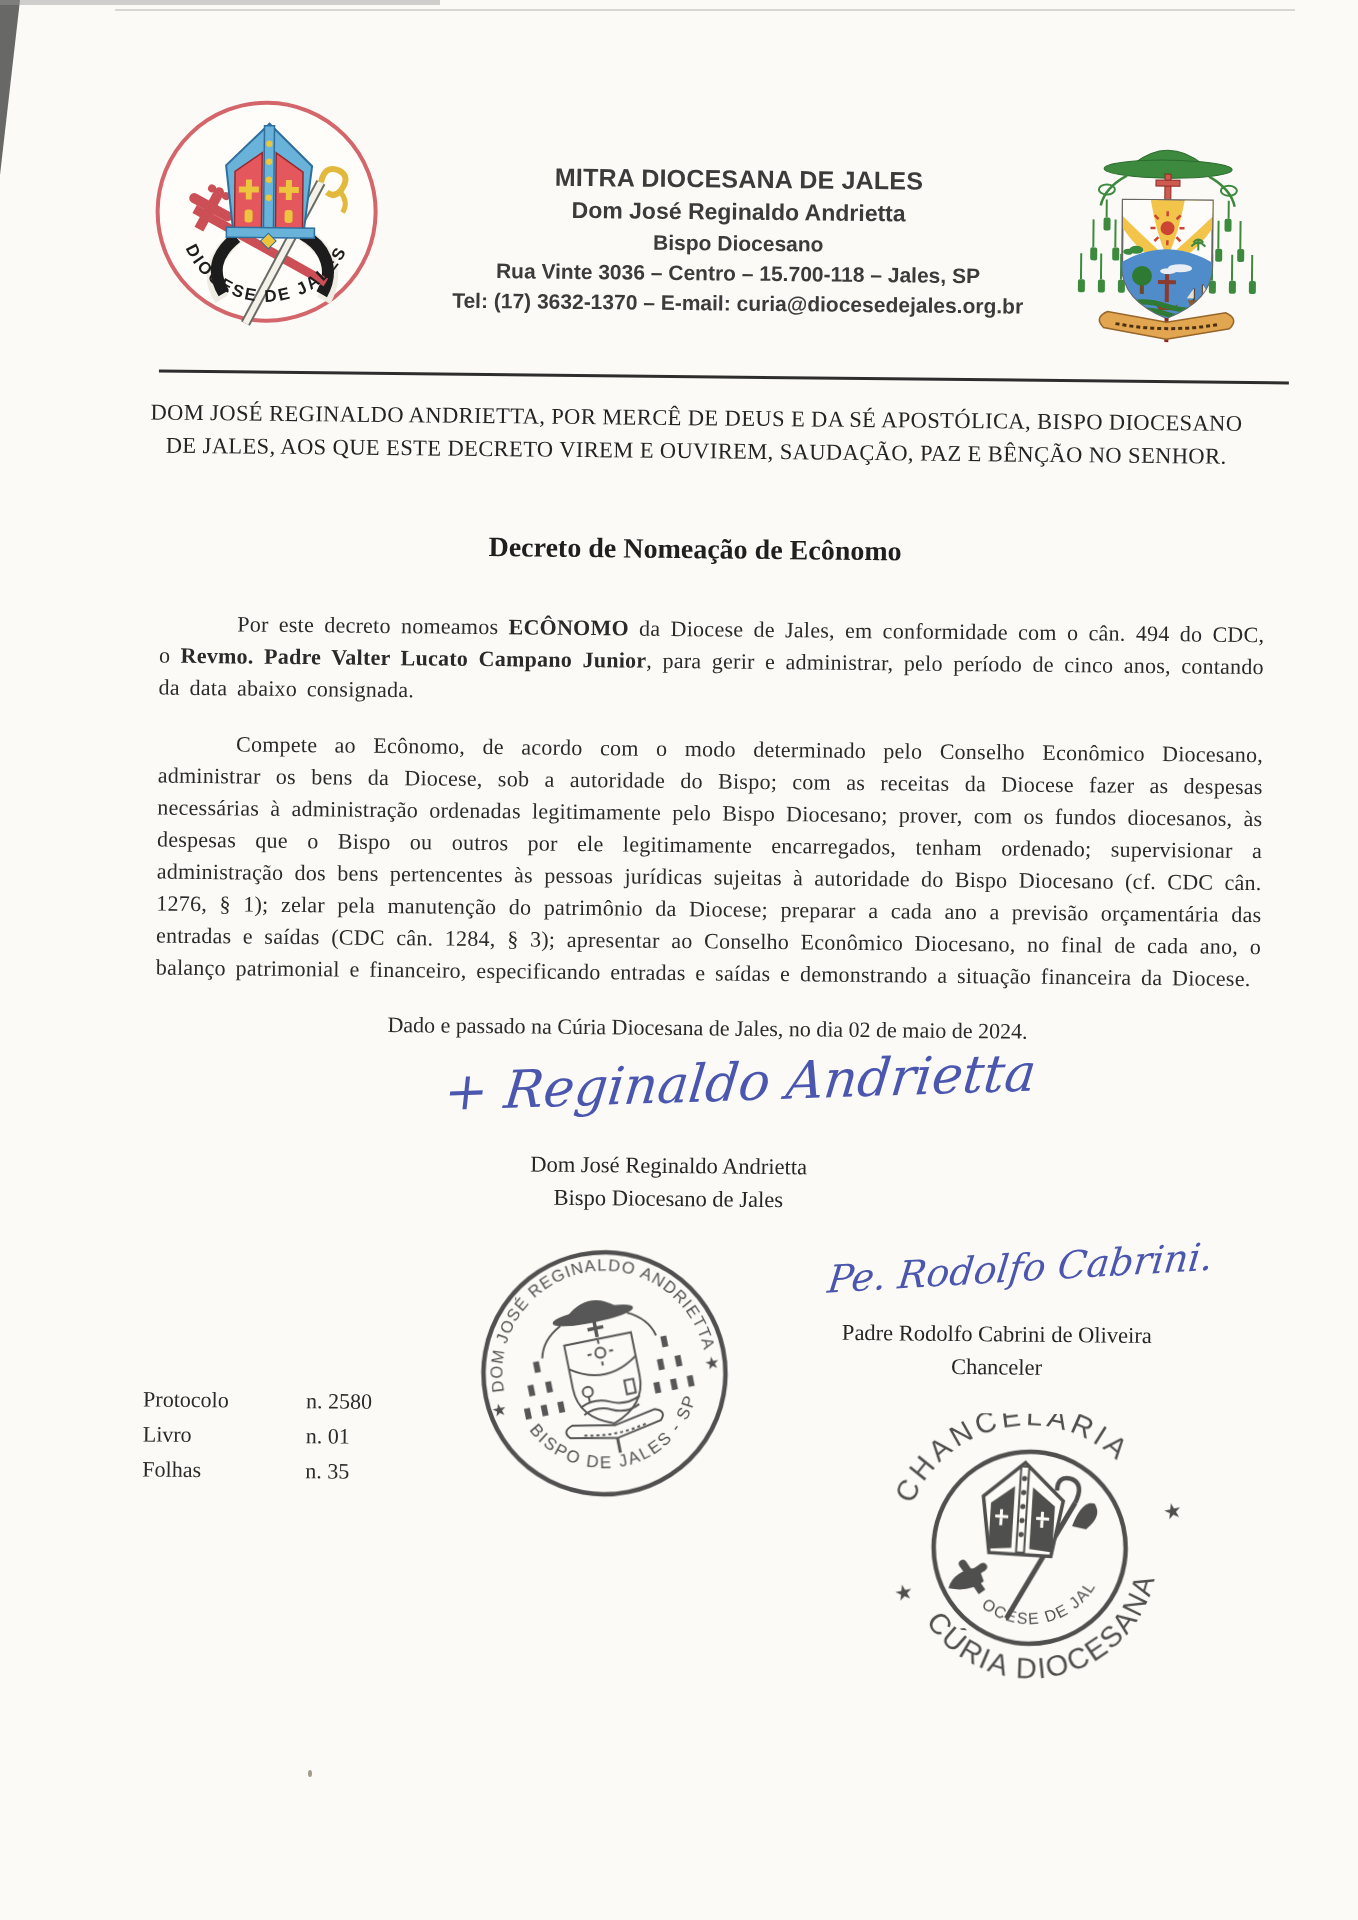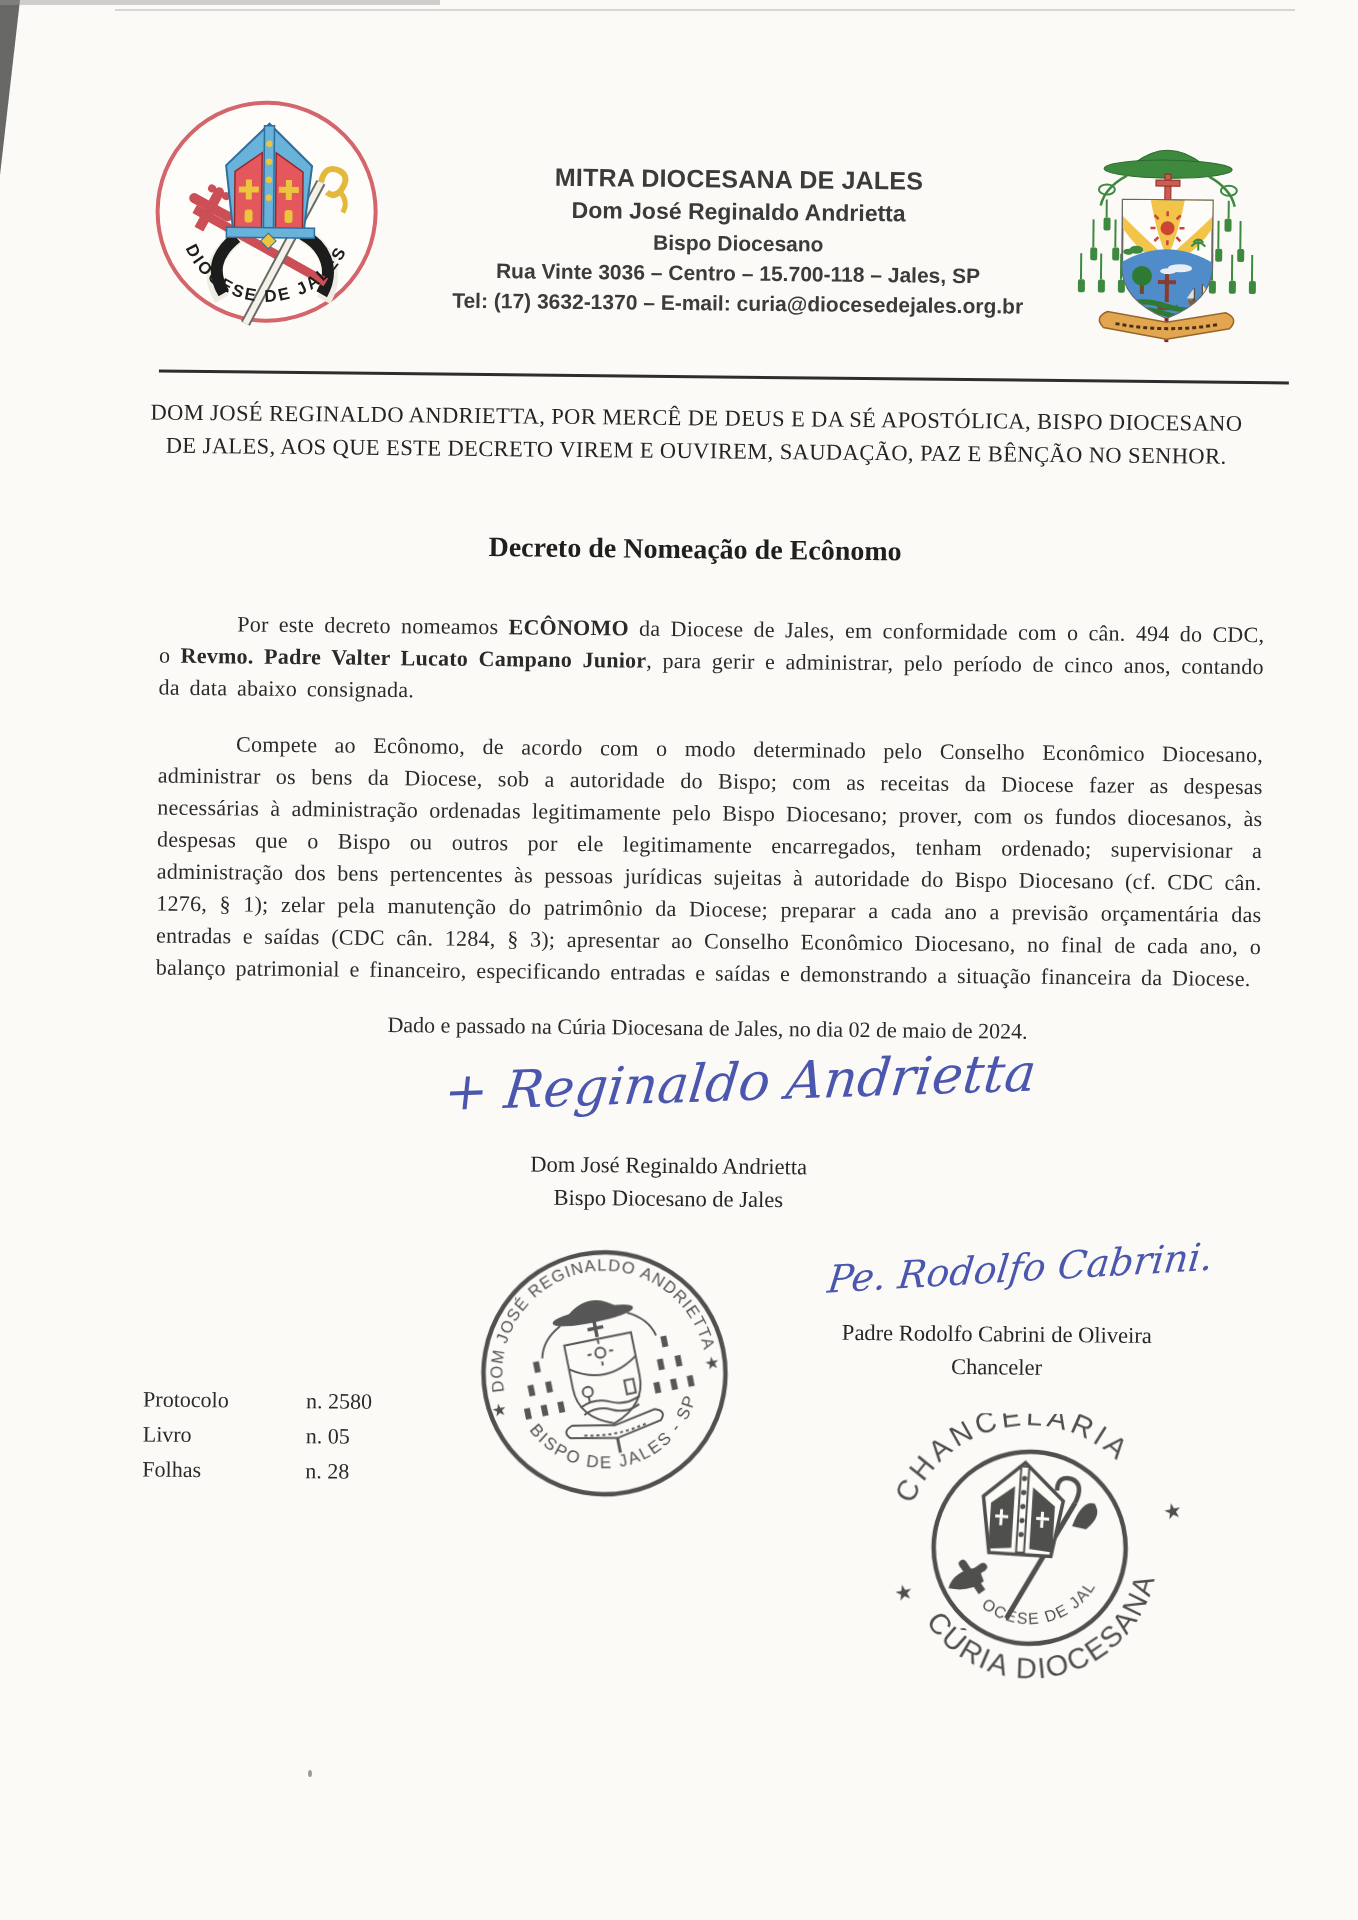--- a/index.html
+++ b/index.html
@@ -214,22 +214,22 @@
   <div class="script sig-bishop-script">+ Reginaldo Andrietta</div>
   <div class="sig-bishop-name">Dom José Reginaldo Andrietta</div>
   <div class="sig-bishop-role">Bispo Diocesano de Jales</div>
 
   <div class="script sig-chanc-script">Pe. Rodolfo Cabrini.</div>
   <div class="sig-chanc-name">Padre Rodolfo Cabrini de Oliveira</div>
   <div class="sig-chanc-role">Chanceler</div>
 
   <div class="protocol">
     <div class="row"><span class="lab">Protocolo</span><span>n. 2580</span></div>
-    <div class="row"><span class="lab">Livro</span><span>n. 05</span></div>
-    <div class="row"><span class="lab">Folhas</span><span>n. 28</span></div>
+    <div class="row"><span class="lab">Livro</span><span>n. 01</span></div>
+    <div class="row"><span class="lab">Folhas</span><span>n. 35</span></div>
   </div>
 
   <svg class="stamp stamp-bishop" viewBox="0 0 260 262">
     <g transform="rotate(-12 130 131)" opacity="0.88">
       <circle cx="130" cy="131" r="121" fill="none" stroke="#3a3a3a" stroke-width="4.5"></circle>
       <path id="bstTop" d="M 36,170 A 102,102 0 1 1 224,170" fill="none"></path>
       <text font-size="16.5" letter-spacing="1.2" fill="#3a3a3a">
         <textPath href="#bstTop" startOffset="50%" text-anchor="middle">DOM JOSÉ REGINALDO ANDRIETTA</textPath>
       </text>
       <path id="bstBot" d="M 46,174 A 94,94 0 0 0 214,174" fill="none"></path>

